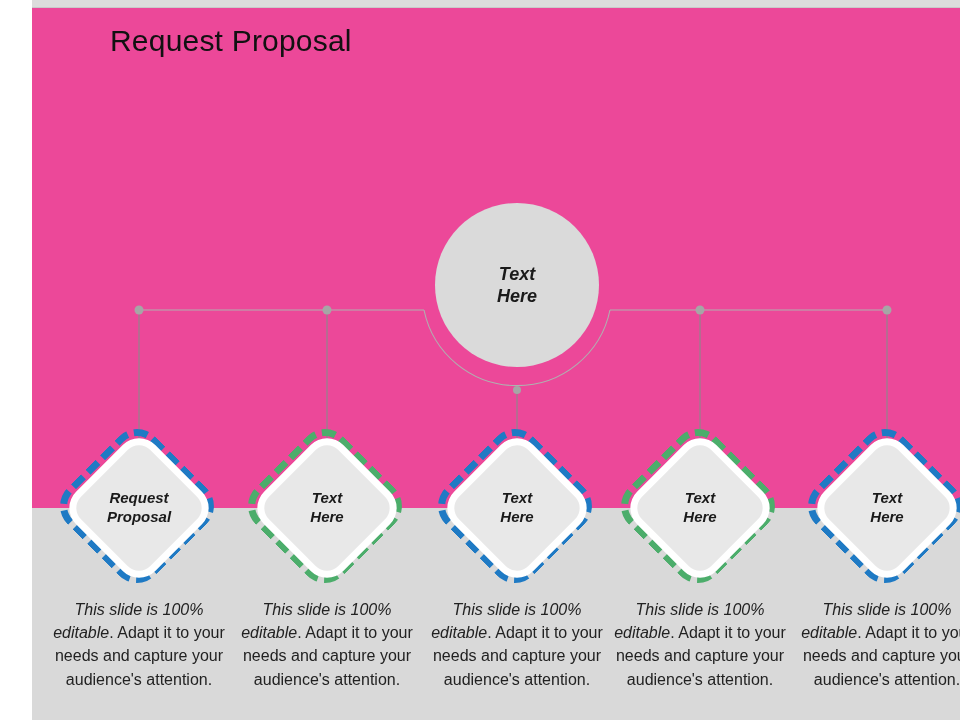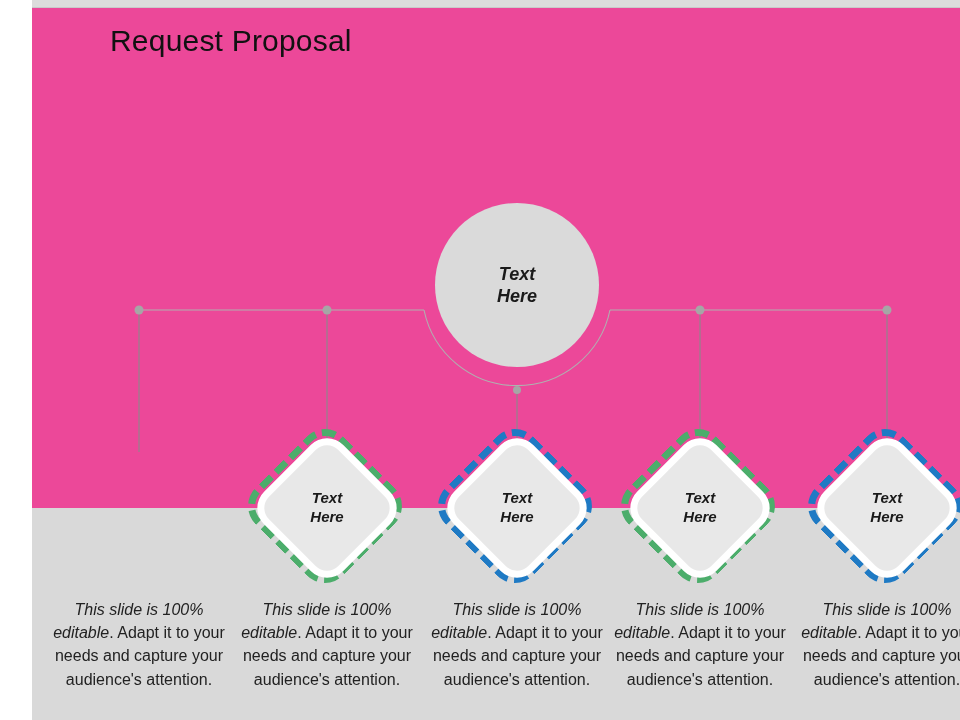--- a/index.html
+++ b/index.html
@@ -169,20 +169,30 @@
     <circle cx="855" cy="310" r="4.5" fill="#a6a6a6"></circle>
   </svg>
 
   <div class="hub">
     <div>
       <div>Text</div>
       <div>Here</div>
     </div>
   </div>
 
+  <div class="node blue" style="left:29px;">
+    <div class="dash-frame"></div>
+    <div class="inner-diamond"></div>
+    <div class="node-label">
+      <div>
+        <div>Request</div>
+        <div>Proposal</div>
+      </div>
+    </div>
+  </div>
 
   <div class="node green" style="left:217px;">
     <div class="dash-frame"></div>
     <div class="inner-diamond"></div>
     <div class="node-label">
       <div>
         <div>Text</div>
         <div>Here</div>
       </div>
     </div>

